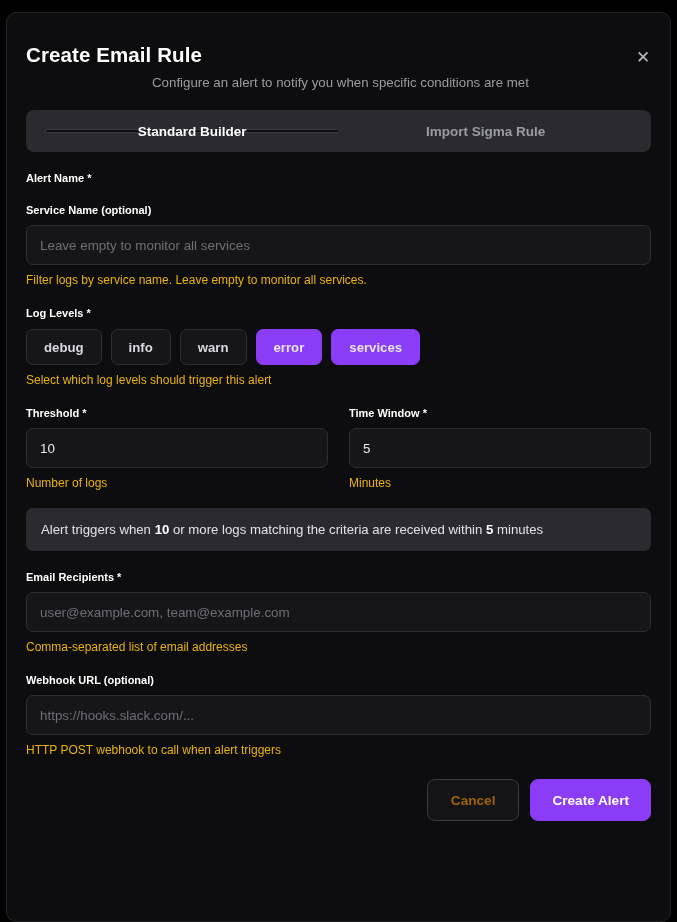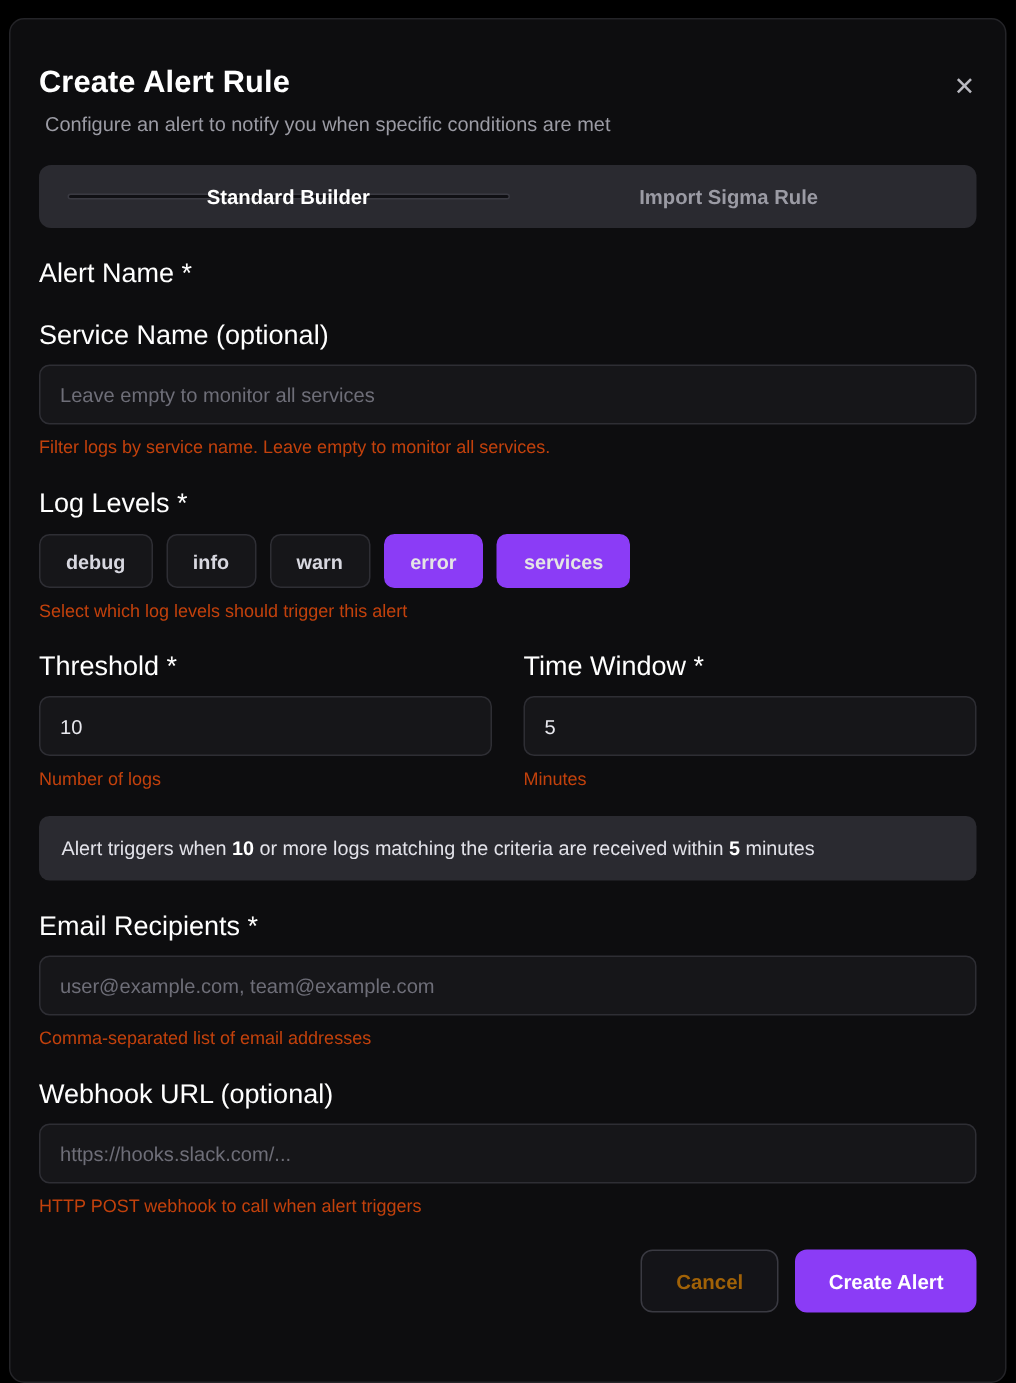--- a/index.html
+++ b/index.html
@@ -43,20 +43,21 @@
     margin: 10px 0 0 0;
     font-size: 20.5px;
     font-weight: bold;
     color: #ffffff;
     letter-spacing: 0.1px;
   }
   .subtitle {
     margin: 8px 0 0 4px;
     font-size: 13.3px;
     color: #9b9ba4;
+    text-align: center;
   }
   .tabs {
     margin-top: 20px;
     display: flex;
     background: #2a2a30;
     border-radius: 8px;
     padding: 19px;
     height: 42px;
     text-align: center;
   }
@@ -72,42 +73,42 @@
     cursor: pointer;
     user-select: none;
   }
   .tab.active {
     background: #101014;
     color: #ffffff;
     border: 1px solid #3a3a42;
   }
   .field-label {
     margin-top: 20px;
-    font-size: 18px;
-    font-weight: normal;
+    font-size: 11px;
+    font-weight: bold;
     color: #ffffff;
   }
   .inp {
     margin-top: 9px;
     width: 100%;
     height: 40px;
     background: #161619;
     border: 1px solid #2e2e34;
     border-radius: 7px;
     color: #e8e8ee;
     font-size: 13.4px;
     padding: 0 13px;
     font-family: "Liberation Sans", sans-serif;
     outline: none;
   }
   .inp::placeholder { color: #6e6e78; }
   .hint {
     margin-top: 8px;
     font-size: 12px;
-    color: #c2410c;
+    color: #eab308;
   }
   .levels {
     margin-top: 10px;
     display: flex;
     gap: 9px;
   }
   .level {
     height: 36px;
     padding: 0 17px;
     display: flex;
@@ -166,21 +167,21 @@
     padding: 0 21px;
   }
 </style>
 </head>
 <body>
 
 <div id="modal">
 
   <button class="close-btn">✕</button>
 
-  <h1 class="title">Create Alert Rule</h1>
+  <h1 class="title">Create Email Rule</h1>
   <p class="subtitle">Configure an alert to notify you when specific conditions are met</p>
 
   <div class="tabs">
     <div class="tab active">Standard Builder</div>
     <div class="tab">Import Sigma Rule</div>
   </div>
 
   <div class="field-label">Alert Name *</div>
 
   <div class="field-label">Service Name (optional)</div>

